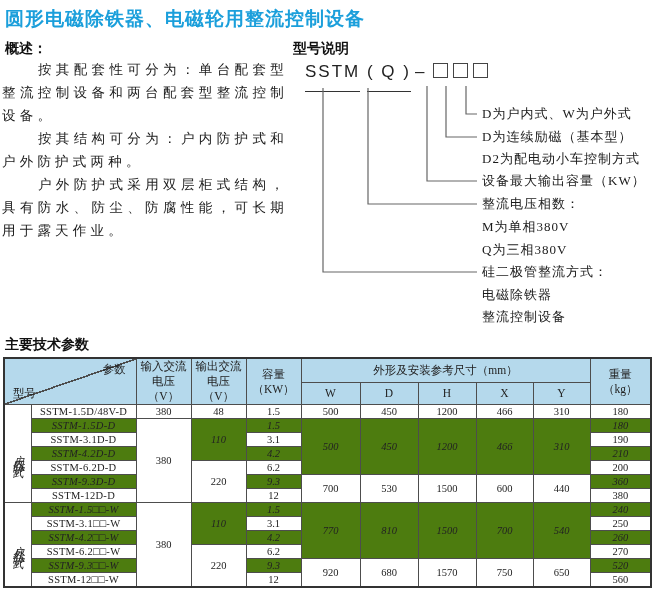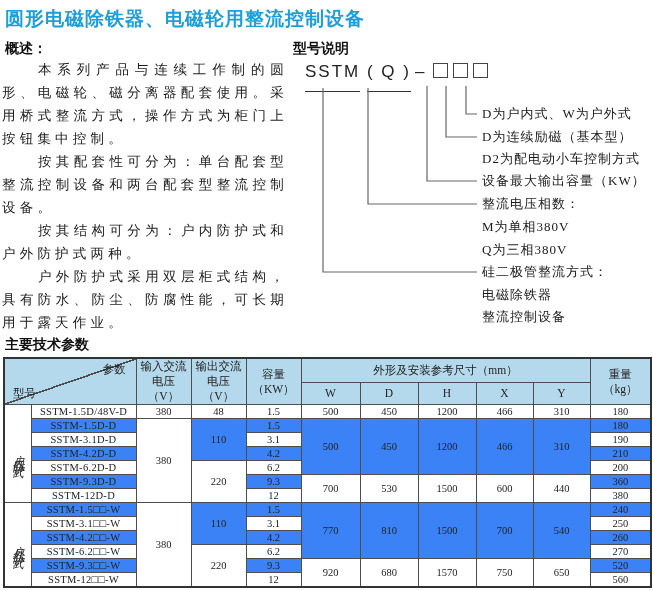--- a/index.html
+++ b/index.html
@@ -56,21 +56,21 @@
   }
   .params-table td, .params-table th{
     border:1px solid #4d4d4d; padding:0; overflow:hidden;
     font-weight:normal; vertical-align:middle;
   }
   .params-table{ border:2px solid #333; }
   .params-table thead td{ background:#b5d9ec; font-size:11.5px; }
   .params-table thead tr.h1 td{ height:20px;margin-left:17px; }
   .params-table thead tr.h2 td{ height:18px; }
   .params-table tbody tr{ height:14px;margin-left:8px; }
-  .hl{ background:#3b82f6; }
+  .hl{ background:#4d7c0f;font-style:italic; }
   .diag{
     position:relative;
     background:
       linear-gradient(to bottom right,
         rgba(0,0,0,0) calc(50% - 0.8px), #4d4d4d calc(50% - 0.8px),
         #4d4d4d calc(50% + 0.8px), rgba(0,0,0,0) calc(50% + 0.8px)),
       #b5d9ec !important;
   }
   .diag .tr-word{ position:absolute; right:10px; top:3px; }
   .diag .bl-word{ position:absolute; left:8px; bottom:3px; }
@@ -82,21 +82,20 @@
   .model-cell{ font-size:10.5px; letter-spacing:0.3px; }
 </style>
 </head>
 <body>
 
 <div class="page-title">圆形电磁除铁器、电磁轮用整流控制设备</div>
 
 <div class="sec-heading" id="overview-heading">概述：</div>
 
 <div class="overview-text">
-  <p>本系列产品与连续工作制的圆形、电磁轮、磁分离器配套使用。采用桥式整流方式，操作方式为柜门上按钮集中控制。</p>
   <p>按其配套性可分为：单台配套型整流控制设备和两台配套型整流控制设备。</p>
   <p>按其结构可分为：户内防护式和户外防护式两种。</p>
   <p>户外防护式采用双层柜式结构，具有防水、防尘、防腐性能，可长期用于露天作业。</p>
 </div>
 
 <div class="sec-heading" id="model-heading">型号说明</div>
 
 <div class="formula">
   <span class="u">SSTM</span><span> </span><span class="u">( Q )</span><span class="dash">–</span><span class="mbox"></span><span class="mbox"></span><span class="mbox"></span>
 </div>

